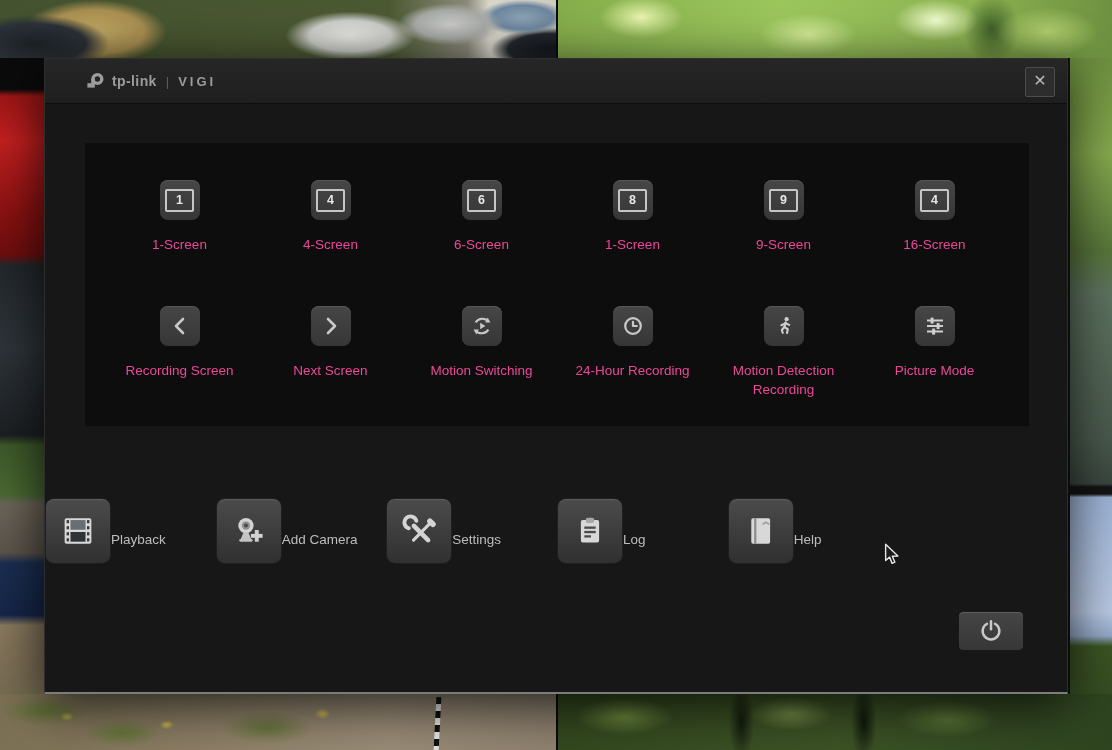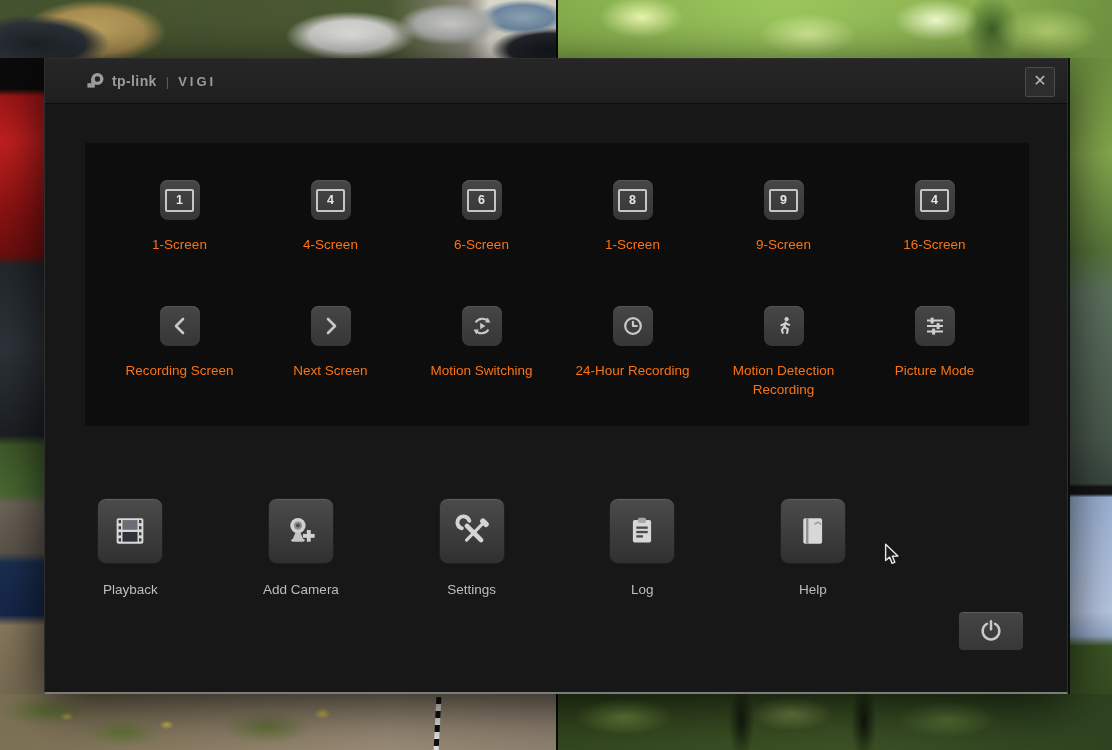--- a/index.html
+++ b/index.html
@@ -79,28 +79,28 @@
     text-align:center;cursor:pointer;}
   
   #panel{position:absolute;left:40px;top:84px;width:944px;height:283px;background:#0d0d0d;
     box-sizing:border-box;padding-top:37px;}
   .prow{display:grid;grid-template-columns:repeat(6,151px);padding:0 19px;}
   .prow2{margin-top:52px;}
   .cell{display:flex;flex-direction:column;align-items:center;}
   .sq40{width:40px;height:40px;border-radius:8px;background:linear-gradient(180deg,#464646,#363636);
     display:flex;align-items:center;justify-content:center;cursor:pointer;
     box-shadow:inset 0 1px 0 #565656;}
-  .clabel{margin-top:15px;color:#f97316;font-size:13.5px;line-height:19px;text-align:center;
+  .clabel{margin-top:15px;color:#ec4899;font-size:13.5px;line-height:19px;text-align:center;
     max-width:126px;}
   .mon{width:25px;height:19px;border:2.5px solid #c6c6c6;border-radius:2px;display:flex;
     align-items:center;justify-content:center;font-size:12.5px;font-weight:bold;color:#e6e6e6;}
   
   #actions{position:absolute;left:0;top:439px;width:1024px;display:grid;
     grid-template-columns:repeat(6,1fr);}
-  .bigcell{display:flex;flex-direction:column;align-items:center;}
+  .bigcell{display:flex;flex-direction:row;align-items:center;}
   .sq64{width:66px;height:66px;border-radius:9px;background:linear-gradient(180deg,#4b4b4b,#303030);
     border:1px solid #1f1f1f;box-sizing:border-box;display:flex;align-items:center;
     justify-content:center;cursor:pointer;box-shadow:inset 0 1px 0 #5e5e5e;}
   .blabel{margin-top:16px;color:#bdbdbd;font-size:13.5px;line-height:19px;text-align:center;
     max-width:82px;}
   #power{position:absolute;right:43px;top:552px;width:66px;height:40px;border-radius:5px;
     background:linear-gradient(180deg,#454545,#373737);border:1px solid #181818;box-sizing:border-box;
     box-shadow:inset 0 1px 0 #5c5c5c;display:flex;align-items:center;justify-content:center;
     cursor:pointer;}
   

